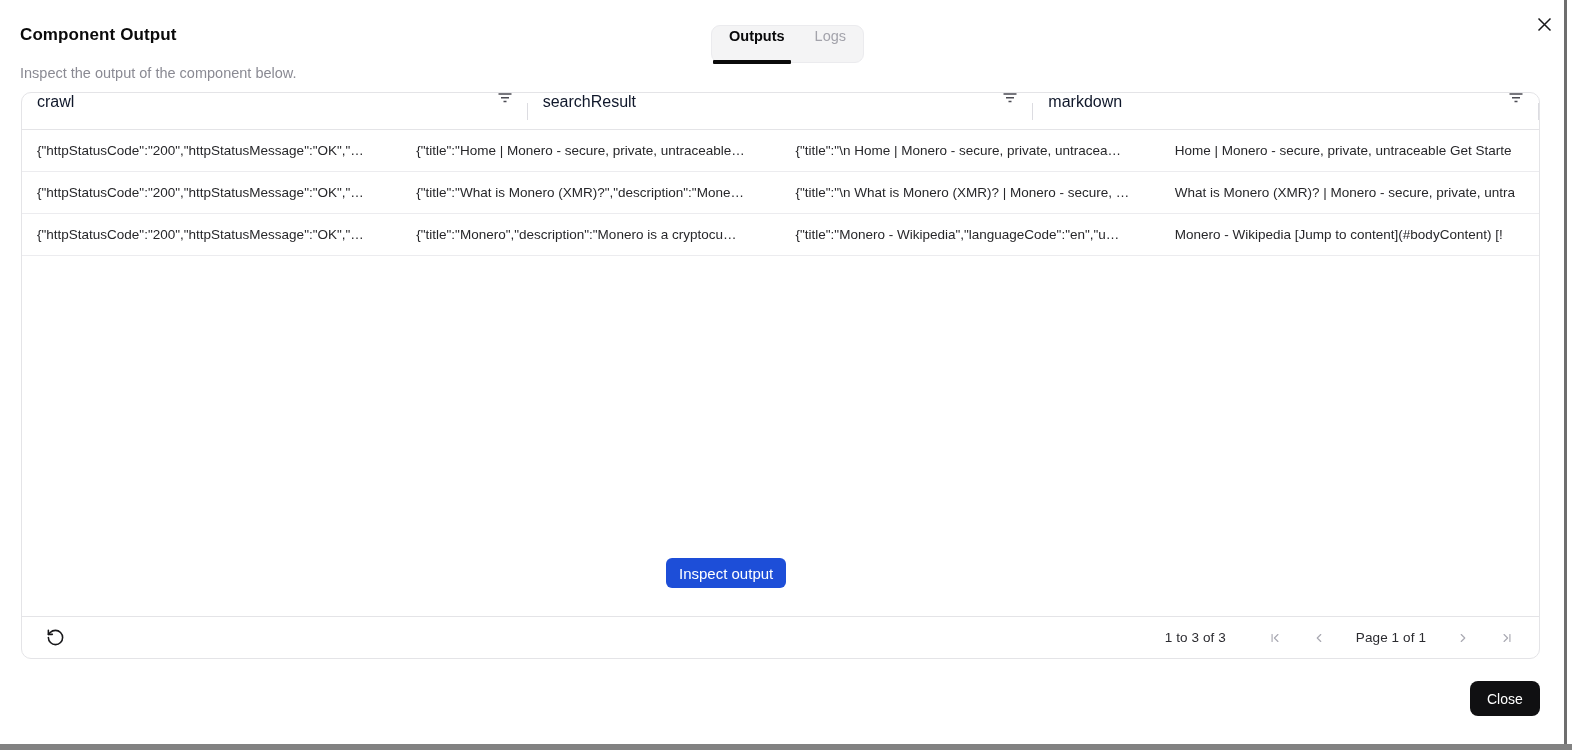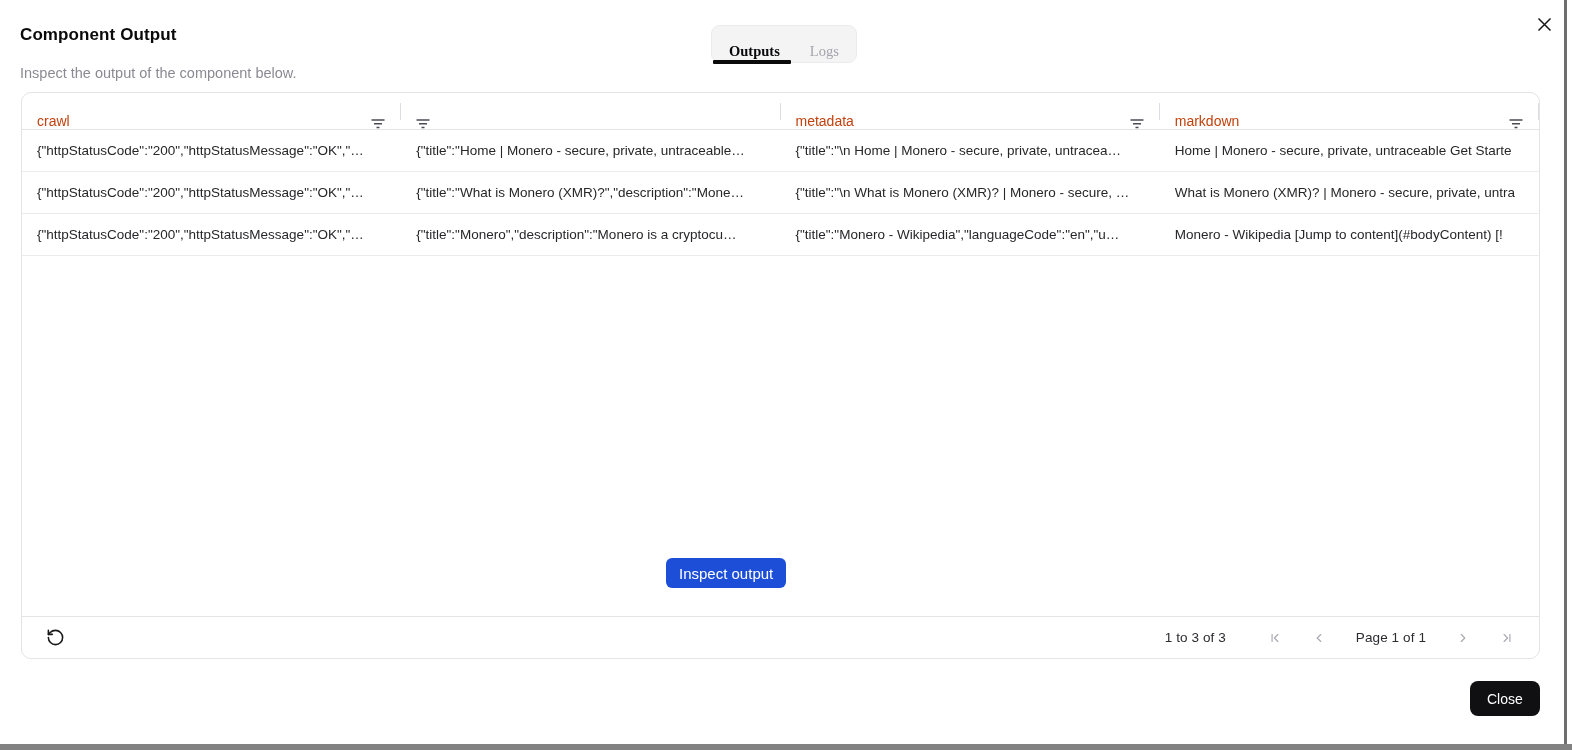--- a/index.html
+++ b/index.html
@@ -7,37 +7,37 @@
   body { font-family: "Liberation Sans", "DejaVu Sans", sans-serif; }
   .screen { position: relative; width: 1572px; height: 750px; background: #ffffff; overflow: hidden; }
 
   
   .header-text { position: absolute; left: 20px; top: 25px; }
   .header-text h2 { font-size: 17px; font-weight: 700; color: #0a0a0a; letter-spacing: .1px; }
   .header-text p { margin-top: 20px; font-size: 14.5px; color: #8a8a93; }
 
   .tabs { position: absolute; left: 711px; top: 25px; height: 38px; display: flex; align-items: stretch;
           background: #f4f4f5; border: 1px solid #ebebee; border-radius: 9px; padding: 2px; }
-  .tab { position: relative; display: flex; align-items: flex-end; justify-content: center;
-         padding: 0 15px; font-size: 14.5px; cursor: pointer; border-radius: 7px; font-family: Liberation Serif, serif; }
+  .tab { position: relative; display: flex; align-items: flex-start; justify-content: center;
+         padding: 0 15px; font-size: 14.5px; cursor: pointer; border-radius: 7px; }
   .tab.active { color: #09090b; font-weight: 600; }
   .tab.inactive { color: #a3a3ab; font-weight: 500; }
   .tab-underline { position: absolute; left: 1px; bottom: -2px; width: 78px; height: 4px;
                    background: #0a0a0a; border-radius: 1px; }
 
   .x-btn { position: absolute; left: 1531px; top: 11px; width: 26px; height: 26px; background: none;
            border: none; cursor: pointer; display: flex; align-items: center; justify-content: center; }
 
   
   .grid { position: absolute; left: 21px; top: 92px; width: 1519px; height: 567px;
           border: 1px solid #e4e4e7; border-radius: 10px; background: #fff;
           display: flex; flex-direction: column; overflow: hidden; }
   .grid-header { height: 37px; display: flex; border-bottom: 1px solid #e4e4e7; flex: none; }
-  .hcell { flex: 1 1 0; min-width: 0; position: relative; display: flex; align-items: flex-end;
-           padding: 0 14px 0 15px; font-size: 14px; color: #c2410c; cursor: pointer; }
+  .hcell { flex: 1 1 0; min-width: 0; position: relative; display: flex; align-items: flex-start;
+           padding: 0 14px 0 15px; font-size: 16px; color: #0f172a; cursor: pointer; }
   .hcell .hlabel { flex: 1; overflow: hidden; white-space: nowrap; }
   .hcell .filter { flex: none; display: flex; align-items: center; cursor: pointer; margin-right: 2px; }
   .hcell .sep { position: absolute; right: 0; top: 10px; width: 1px; height: 17px; background: #dcdce1; }
 
   .grid-row { height: 42px; display: flex; border-bottom: 1px solid #ececef; flex: none; }
   .cell { flex: 1 1 0; min-width: 0; display: flex; align-items: center; padding: 0 15px;
           font-size: 13.5px; color: #27272a; white-space: nowrap; overflow: hidden; }
   .grid-spacer { flex: 1 1 auto; }
 
   .grid-footer { height: 42px; flex: none; border-top: 1px solid #e4e4e7; display: flex;
@@ -95,29 +95,21 @@
       <div class="hcell">
         <span class="hlabel">crawl</span>
         <span class="filter">
           <svg width="14" height="10" viewBox="0 0 14 10">
               <path d="M0.5 1 H13.5 M3 4.8 H11 M5.5 8.6 H8.5" stroke="#4b4b53" stroke-width="1.5" fill="none"></path>
             </svg>
         </span>
         <span class="sep"></span>
       </div>
       <div class="hcell">
-        <span class="filter">
-          <svg width="14" height="10" viewBox="0 0 14 10">
-              <path d="M0.5 1 H13.5 M3 4.8 H11 M5.5 8.6 H8.5" stroke="#4b4b53" stroke-width="1.5" fill="none"></path>
-            </svg>
-        </span>
-        <span class="sep"></span>
-      </div>
-      <div class="hcell">
-        <span class="hlabel">metadata</span>
+        <span class="hlabel">searchResult</span>
         <span class="filter">
           <svg width="14" height="10" viewBox="0 0 14 10">
               <path d="M0.5 1 H13.5 M3 4.8 H11 M5.5 8.6 H8.5" stroke="#4b4b53" stroke-width="1.5" fill="none"></path>
             </svg>
         </span>
         <span class="sep"></span>
       </div>
       <div class="hcell">
         <span class="hlabel">markdown</span>
         <span class="filter">

